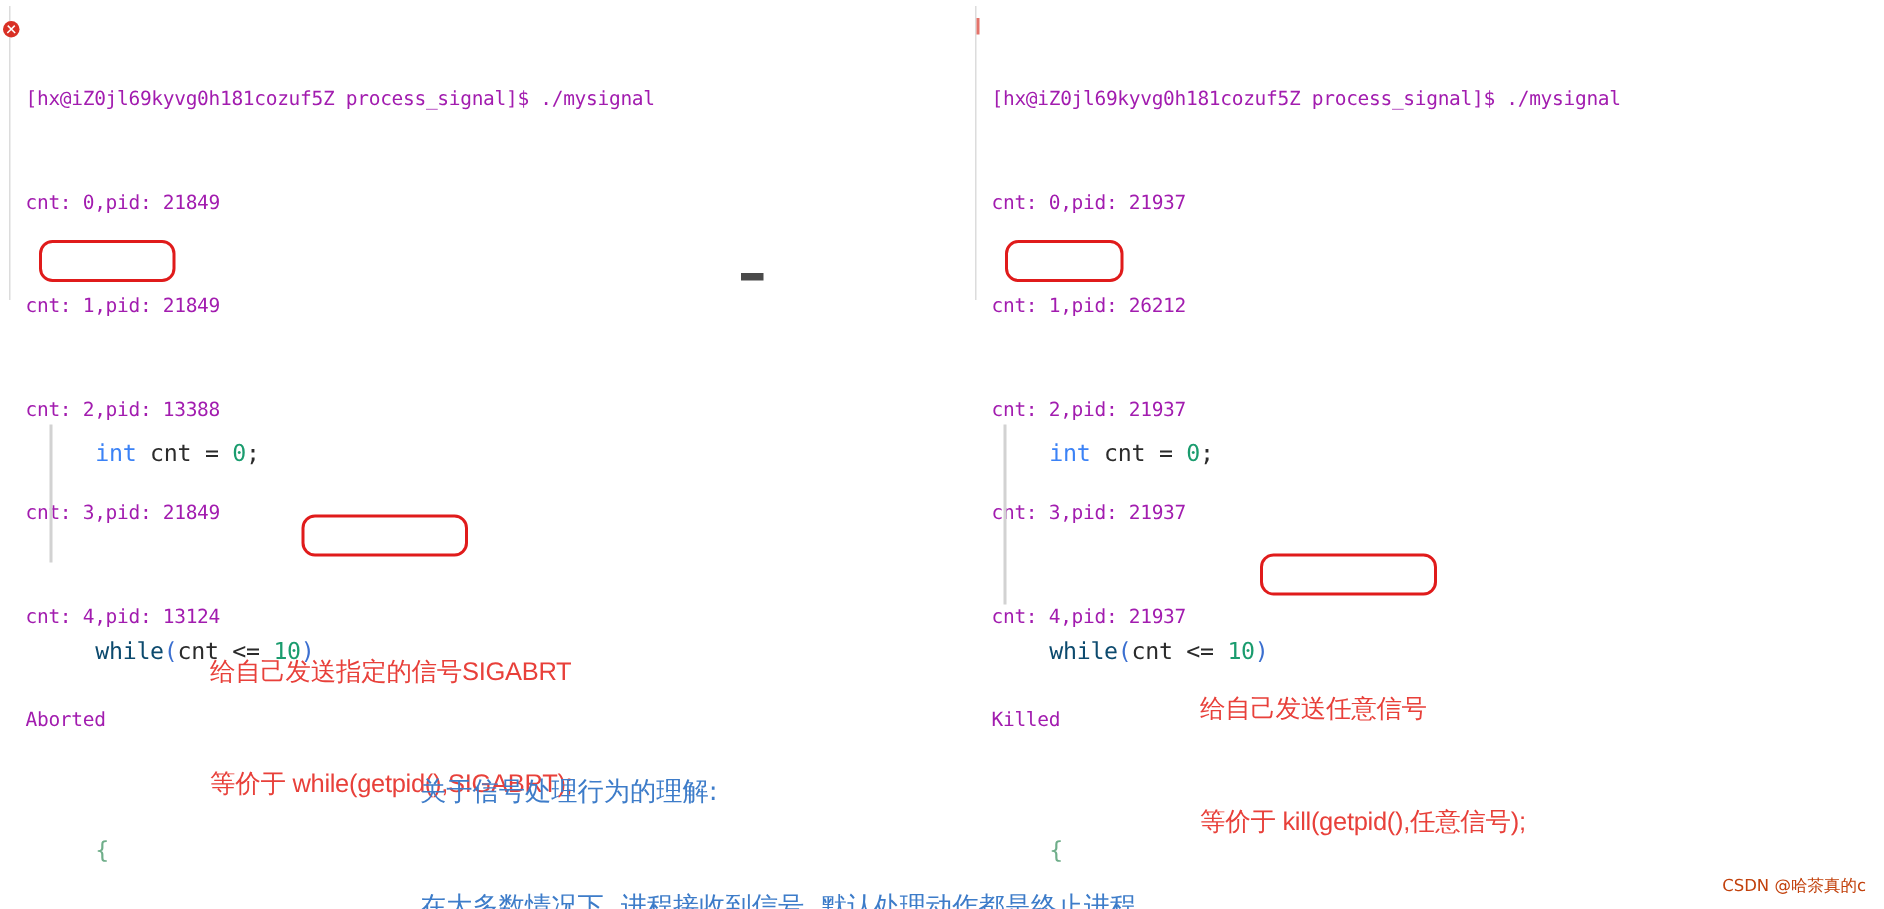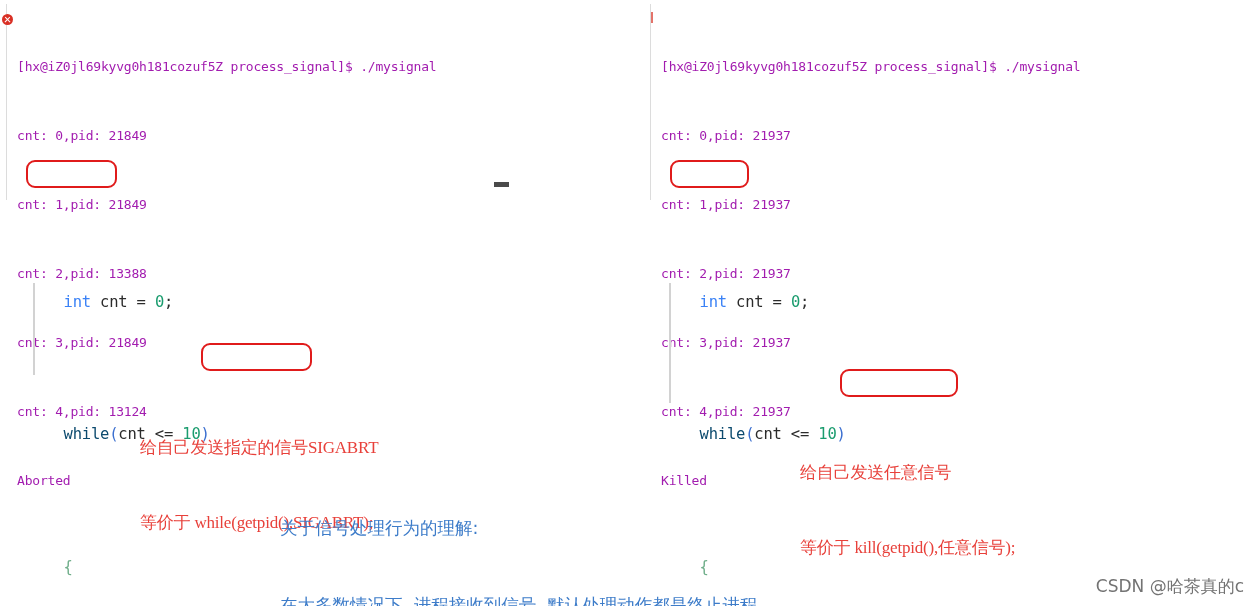--- a/index.html
+++ b/index.html
@@ -89,21 +89,21 @@
     position: absolute;
     border: 2.5px solid #e01b1b;
     border-radius: 9px;
     box-sizing: border-box;
     pointer-events: none;
   }
 
   
   .note-red {
     color: #e8403a;
-    font-family: Liberation Serif, serif;
+    font-family: Liberation Sans, sans-serif;
     font-size: 17px;
     line-height: 25px;
     white-space: pre;
     letter-spacing: -0.2px;
   }
 
   
   .note-blue {
     color: #3d7cc9;
     font-family: "DejaVu Sans", "Liberation Sans", sans-serif;
@@ -117,23 +117,23 @@
     position: absolute;
     left: 494px; top: 182px;
     width: 15px; height: 5px;
     background: #4a4a4a;
   }
 
   
   .watermark {
     position: absolute;
     right: 12px; bottom: 8px;
-    color: #737373;
+    color: #c2410c;
     font-family: "DejaVu Sans", "Liberation Sans", sans-serif;
-    font-size: 17px;
+    font-size: 11px;
     white-space: pre;
   }
 </style>
 </head>
 <body>
 
 <div class="abs gutter-line" style="left:6px; top:4px; height:196px;"></div>
 
 <div class="err-icon"></div>
 
@@ -176,21 +176,21 @@
   <div>等价于 while(getpid(),SIGABRT);</div>
 </div>
 
 <div class="abs gutter-line" style="left:650px; top:4px; height:196px;"></div>
 
 <div class="tick-mark"></div>
 
 <div class="abs term term-right">
   <div>[hx@iZ0jl69kyvg0h181cozuf5Z process_signal]$ ./mysignal</div>
   <div>cnt: 0,pid: 21937</div>
-  <div>cnt: 1,pid: 21937</div>
+  <div>cnt: 1,pid: 26212</div>
   <div>cnt: 2,pid: 21937</div>
   <div>cnt: 3,pid: 21937</div>
   <div>cnt: 4,pid: 21937</div>
   <div>Killed</div>
 </div>
 
 <div class="redbox" style="left:670px; top:160px; width:79px; height:28px;"></div>
 
 <div class="abs indent-guide" style="left:669px; top:283px; height:120px;"></div>
 

